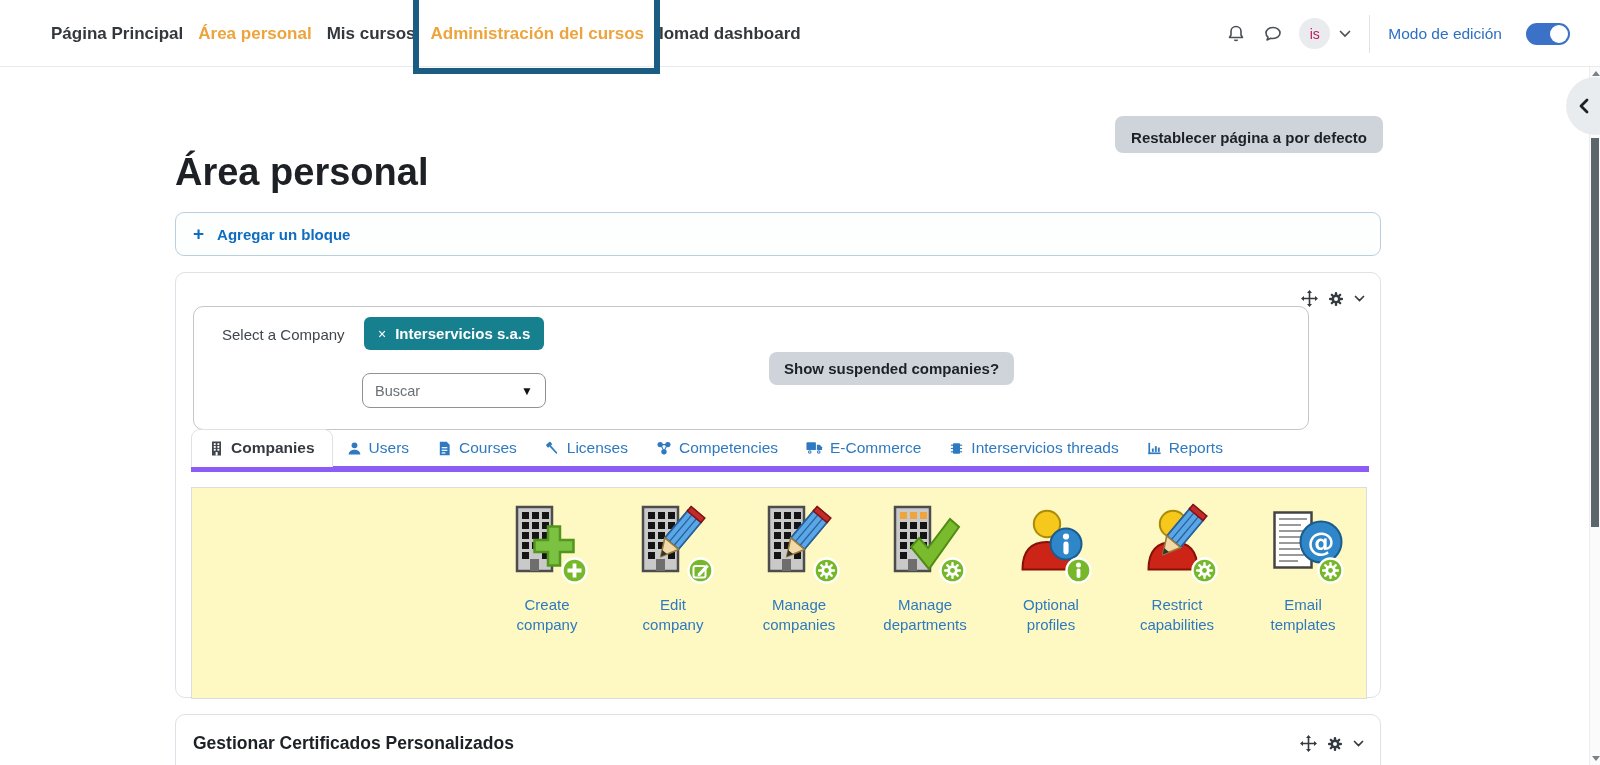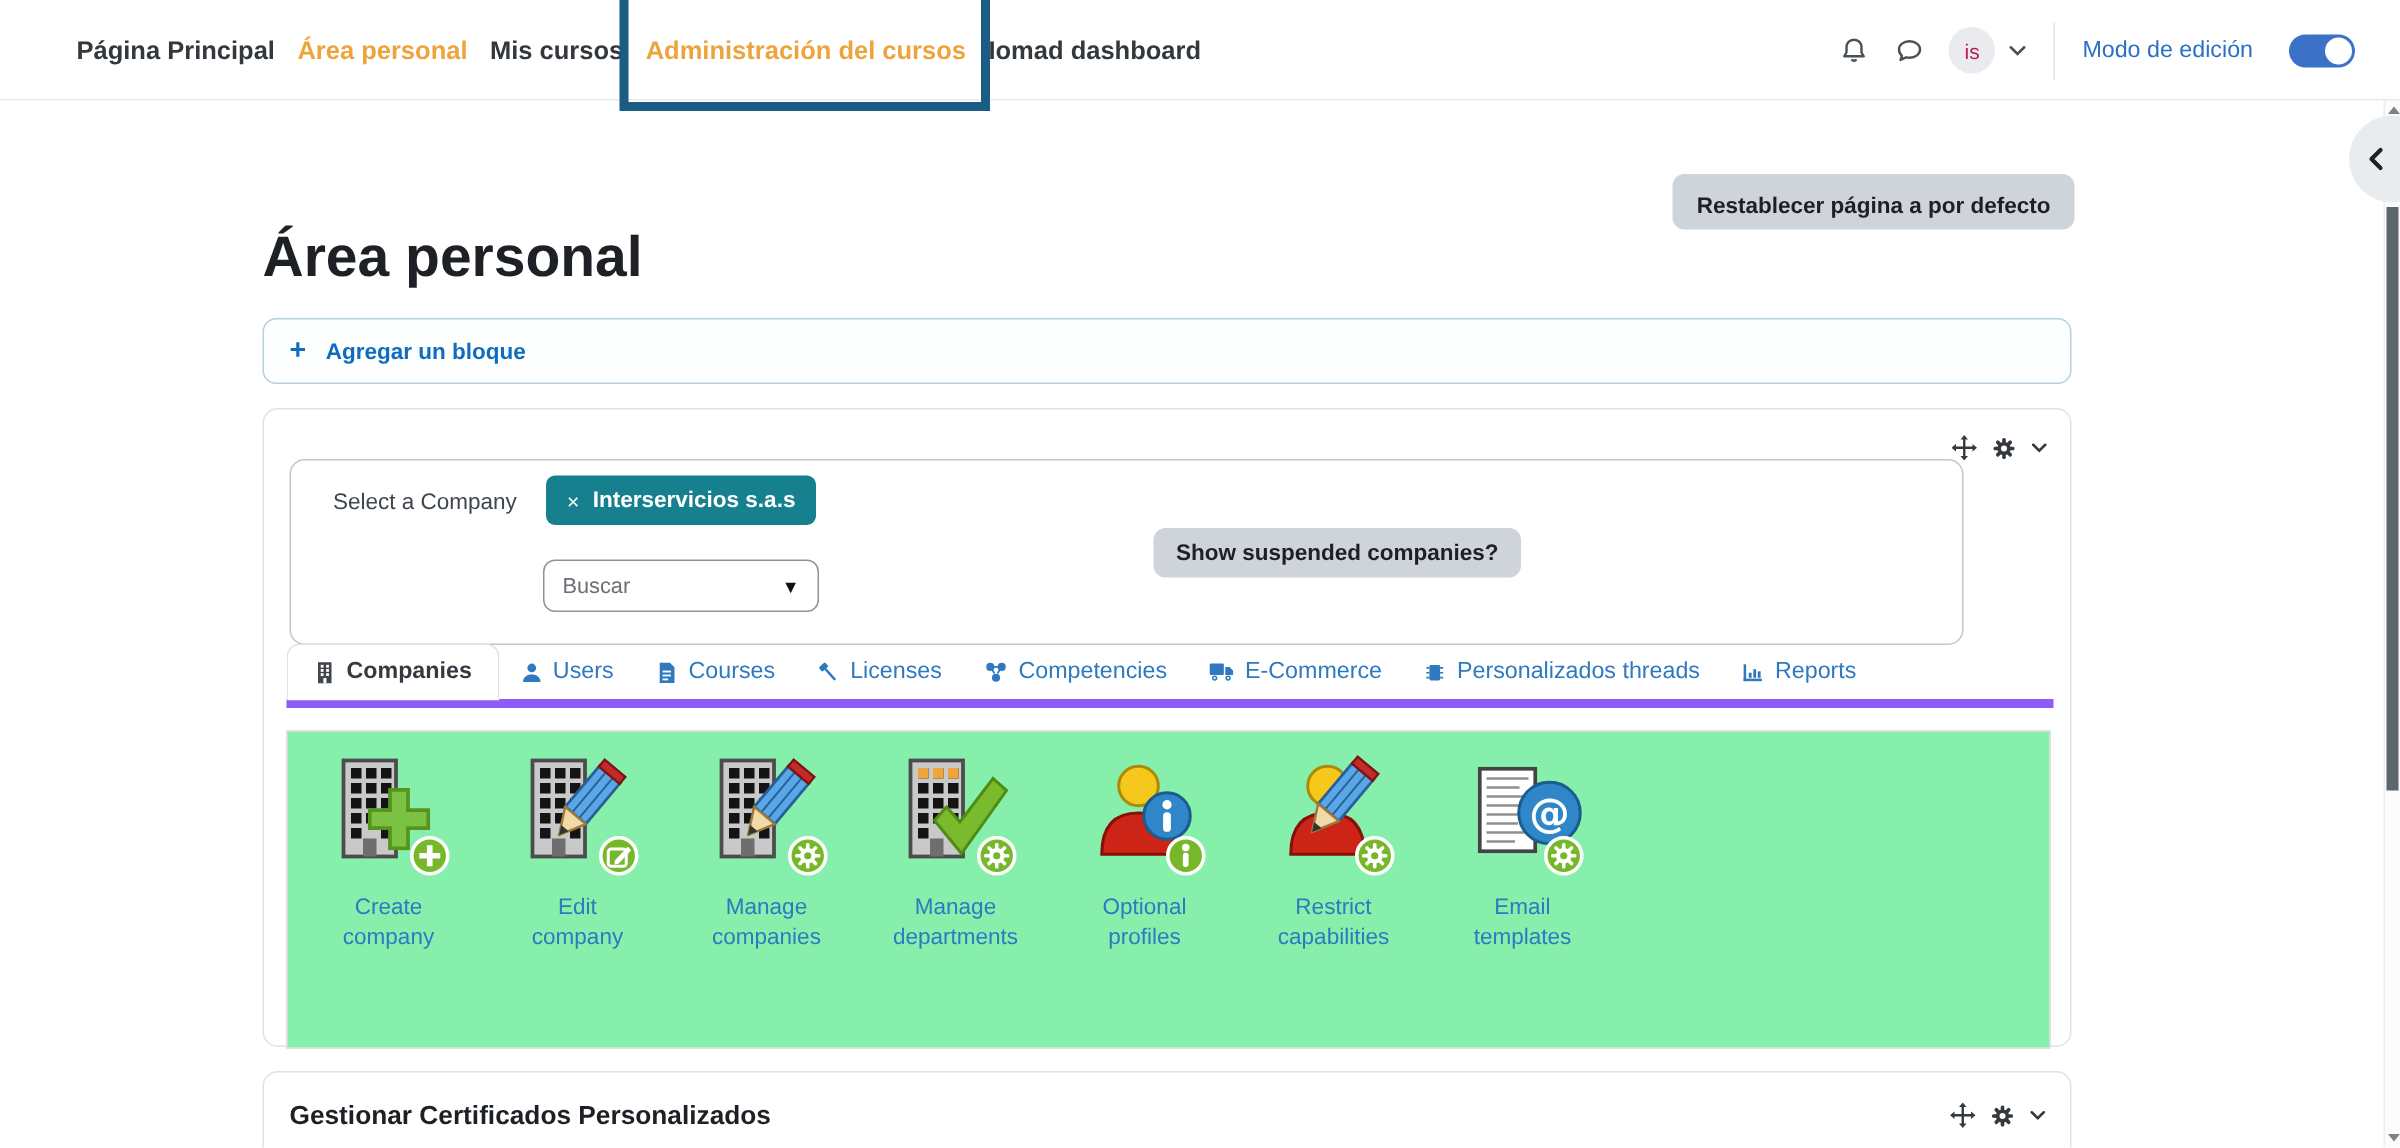--- a/index.html
+++ b/index.html
@@ -76,21 +76,21 @@
 
   .tabs { position:absolute; left:15px; top:159px; width:1178px; height:40px;
     display:flex; align-items:flex-end; border-bottom:6px solid #8b5cf6; }
   .tab { display:flex; align-items:center; gap:7px; padding:9px 14px; font-size:15.5px;
     color:#2e79c0; text-decoration:none; white-space:nowrap; cursor:pointer; }
   .tab.active { background:#fff; border:1px solid #dee2e6; border-bottom:1px solid #fff;
     border-radius:9px 9px 0 0; color:#343a40; font-weight:700; margin-bottom:-1px; padding:9px 17px; }
   .tab svg { flex:0 0 auto; }
 
   .tile-panel { position:absolute; left:15px; top:214px; width:1176px; height:212px;
-    background:#86efac; border:1px solid #dcdcdc; display:flex; padding-left:4px; }
+    background:#fef9c3; border:1px solid #dcdcdc; display:flex; padding-left:4px;justify-content:flex-end; }
   .tile { width:126px; display:flex; flex-direction:column; align-items:center; padding-top:15px; cursor:pointer; }
   .tile-label { margin-top:8px; font-size:15px; color:#2e79c0; text-align:center; line-height:1.32; max-width:88px; }
 
   .cert-header { display:flex; justify-content:space-between; align-items:center; padding:18px 16px 0 17px; }
   .cert-title { margin:0; font-size:17.5px; font-weight:700; color:#1d2125; }
 </style>
 </head>
 <body>
 
 <svg width="0" height="0" style="position:absolute" aria-hidden="true">
@@ -357,21 +357,21 @@
           <rect x="4.2" y="2.5" width="7.6" height="11" rx="1"></rect>
           <g stroke="currentColor" stroke-width="1.2">
             <line x1="2" y1="4.5" x2="4.2" y2="4.5"></line>
               <line x1="2" y1="8" x2="4.2" y2="8"></line>
               <line x1="2" y1="11.5" x2="4.2" y2="11.5"></line>
             <line x1="11.8" y1="4.5" x2="14" y2="4.5"></line>
               <line x1="11.8" y1="8" x2="14" y2="8"></line>
               <line x1="11.8" y1="11.5" x2="14" y2="11.5"></line>
           </g>
         </svg>
-        <span>Personalizados threads</span>
+        <span>Interservicios threads</span>
       </a>
       <a class="tab">
         <svg width="15" height="15" viewBox="0 0 16 16" fill="currentColor">
           <rect x="1.5" y="2" width="1.8" height="12"></rect>
             <rect x="1.5" y="12.2" width="13" height="1.8"></rect>
           <rect x="5.2" y="8" width="2" height="3.6"></rect>
             <rect x="8.4" y="5.5" width="2" height="6.1"></rect>
             <rect x="11.6" y="7" width="2" height="4.6"></rect>
         </svg>
         <span>Reports</span>

